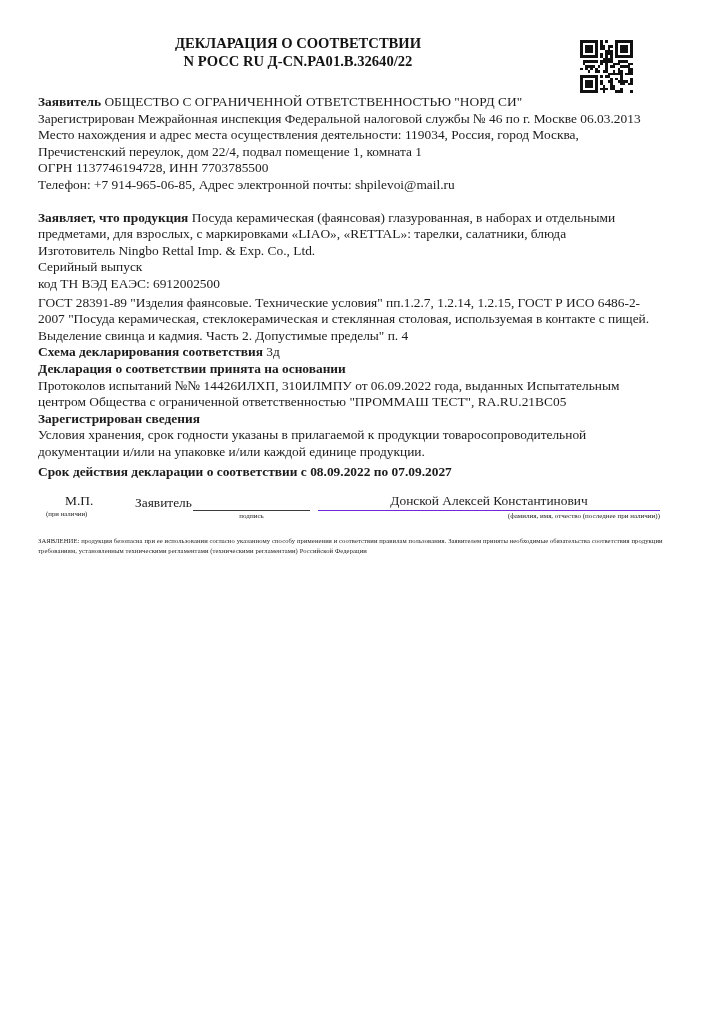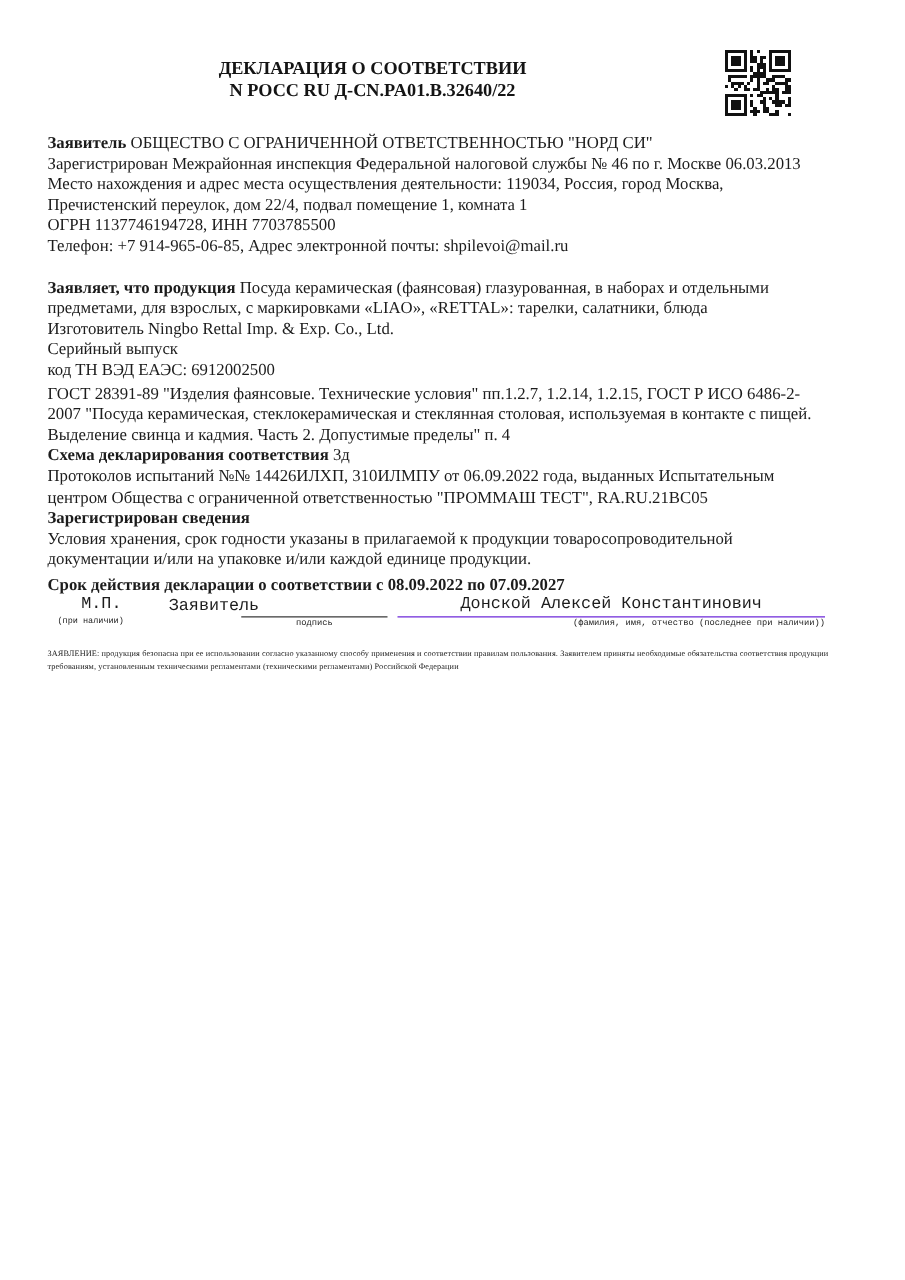--- a/index.html
+++ b/index.html
@@ -3,33 +3,33 @@
 <meta charset="utf-8">
 <style>
   html,body{margin:0;padding:0;}
   body{
     width:724px;height:1024px;background:#ffffff;overflow:hidden;
     font-family:"Liberation Serif","DejaVu Serif",serif;
     font-size:13.4px;line-height:16.6px;color:#1c1c1c;
     -webkit-font-smoothing:antialiased;
   }
   .page{position:relative;width:724px;height:1024px;}
-  .content{position:relative;padding:46px 34px 0 38px;width:628px;}
+  .content{position:relative;padding:34px 34px 0 38px;width:628px;}
   p{margin:0;}
   .b{font-weight:bold;}
   .title-block{
     width:520px;text-align:center;font-weight:bold;
     font-size:14.6px;line-height:18px;color:#141414;
   }
   .qr{position:absolute;left:580px;top:40px;width:53px;height:53px;}
   .sec-applicant{margin-top:24px;}
   .sec-product{margin-top:16px;}
   .sec-compliance{margin-top:2px;}
   .sec-validity{margin-top:4px;font-weight:bold;}
-  .sig{position:relative;margin-top:0;height:34px;width:652px;font-family:Liberation Mono, monospace;}
+  .sig{position:relative;margin-top:12px;height:34px;width:652px;}
   .sig .mp{position:absolute;left:27px;top:0;}
   .sig .mp-note{position:absolute;left:8px;top:17px;font-size:6.8px;line-height:8px;}
   .sig .applicant-label{position:absolute;left:97px;top:2px;}
   .sig .line1{position:absolute;left:155px;top:0;width:117px;height:17px;border-bottom:1px solid #3a3a3a;}
   .sig .line1-note{position:absolute;left:155px;top:19px;width:117px;text-align:center;font-size:7px;line-height:8px;}
   .sig .line2{position:absolute;left:280px;top:0;width:342px;height:17px;border-bottom:1px solid #6d28d9;text-align:center;}
   .sig .line2-note{position:absolute;left:280px;top:19px;width:342px;text-align:right;font-size:7px;line-height:8px;}
   .fineprint{
     margin-top:9px;width:655px;font-size:6.6px;line-height:9.5px;
     color:#222;letter-spacing:.1px;
@@ -197,20 +197,21 @@
       <p>Серийный выпуск</p>
       <p>код ТН ВЭД ЕАЭС: 6912002500</p>
     </div>
 
     <div class="sec-compliance">
       <p>ГОСТ 28391-89 "Изделия фаянсовые. Технические условия" пп.1.2.7, 1.2.14, 1.2.15, ГОСТ Р ИСО 6486-2-2007 "Посуда керамическая, стеклокерамическая и стеклянная столовая, используемая в контакте с пищей. Выделение свинца и кадмия. Часть 2. Допустимые пределы" п. 4</p>
       <p><b class="b">Схема декларирования соответствия</b> <span>3д</span></p>
     </div>
 
     <div>
+      <p class="b">Декларация о соответствии принята на основании</p>
       <p>Протоколов испытаний №№ 14426ИЛХП, 310ИЛМПУ от 06.09.2022 года, выданных Испытательным центром Общества с ограниченной ответственностью "ПРОММАШ ТЕСТ", RA.RU.21ВС05</p>
     </div>
 
     <div>
       <p class="b">Зарегистрирован сведения</p>
       <p>Условия хранения, срок годности указаны в прилагаемой к продукции товаросопроводительной документации и/или на упаковке и/или каждой единице продукции.</p>
     </div>
 
     <p class="sec-validity">Срок действия декларации о соответствии с 08.09.2022 по 07.09.2027</p>
 

